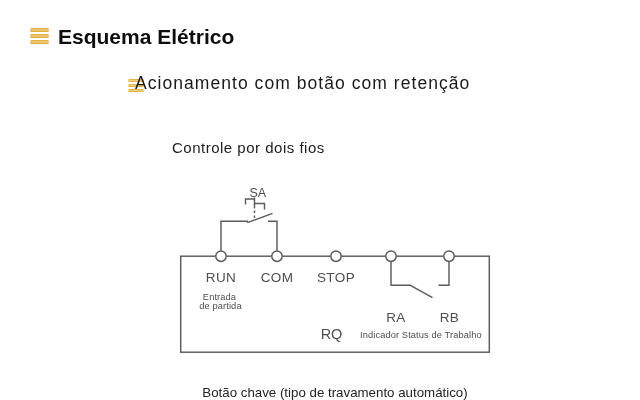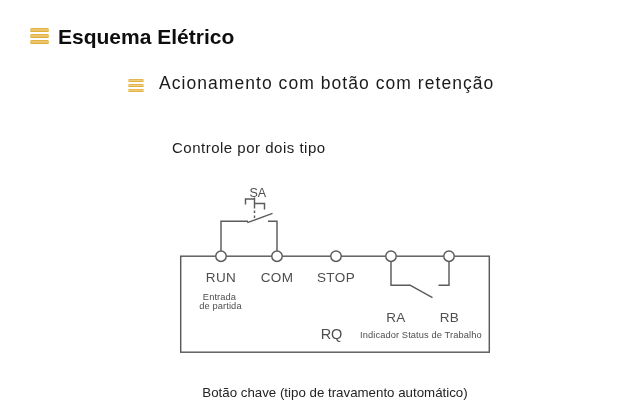--- a/index.html
+++ b/index.html
@@ -17,21 +17,21 @@
   .bullet-lg{left:30px;top:27.5px;}
   .bullet-lg .bar{width:18.5px;height:4px;margin-bottom:2.3px;}
   .bullet-sm{left:128px;top:78.8px;}
   .bullet-sm .bar{width:15.5px;height:3.2px;margin-bottom:1.8px;}
 
   .page-title{
     left:58px;top:26px;font-size:21px;font-weight:700;color:#0e0e0e;
     line-height:1.05;letter-spacing:0;white-space:nowrap;
   }
   .subtitle{
-    left:159px;top:74px;font-size:17.5px;font-weight:400;color:#1a1a1a;
+    left:135px;top:74px;font-size:17.5px;font-weight:400;color:#1a1a1a;
     line-height:1.05;letter-spacing:1.05px;white-space:nowrap;
   }
   .diagram-heading{
     left:172px;top:140px;font-size:15px;color:#1d1d1d;line-height:1.05;
     letter-spacing:0.5px;white-space:nowrap;
   }
   .caption{
     left:165px;top:386px;width:340px;text-align:center;
     font-size:13.3px;color:#242424;line-height:1.1;white-space:nowrap;
   }
@@ -51,21 +51,21 @@
   </div>
   <div class="abs page-title">Esquema Elétrico</div>
 
   <div class="abs bullet bullet-sm">
     <span class="bar"></span>
     <span class="bar"></span>
     <span class="bar"></span>
   </div>
   <div class="abs subtitle">Acionamento com botão com retenção</div>
 
-  <div class="abs diagram-heading">Controle por dois tipo</div>
+  <div class="abs diagram-heading">Controle por dois fios</div>
 
   <svg class="abs" style="left:0;top:0" width="640" height="400" viewBox="0 0 640 400">
     <g stroke="#5b5b5d" stroke-width="1.45" fill="none">
 
       <rect x="180.7" y="256.2" width="308.6" height="96"></rect>
 
       <path d="M221,250.8 L221,221.3 L248,221.3"></path>
       <path d="M247.3,222.6 L272.5,213.4"></path>
       <path d="M268,221.3 L277,221.3 L277,250.8"></path>
 

